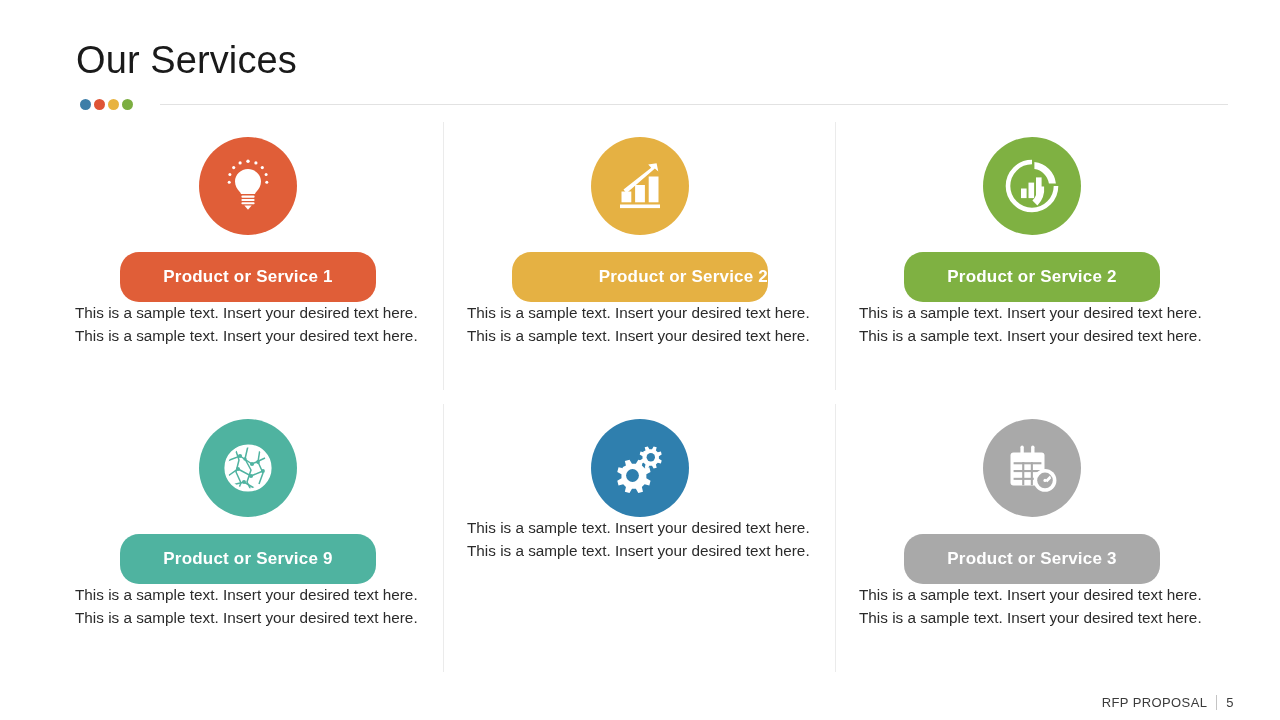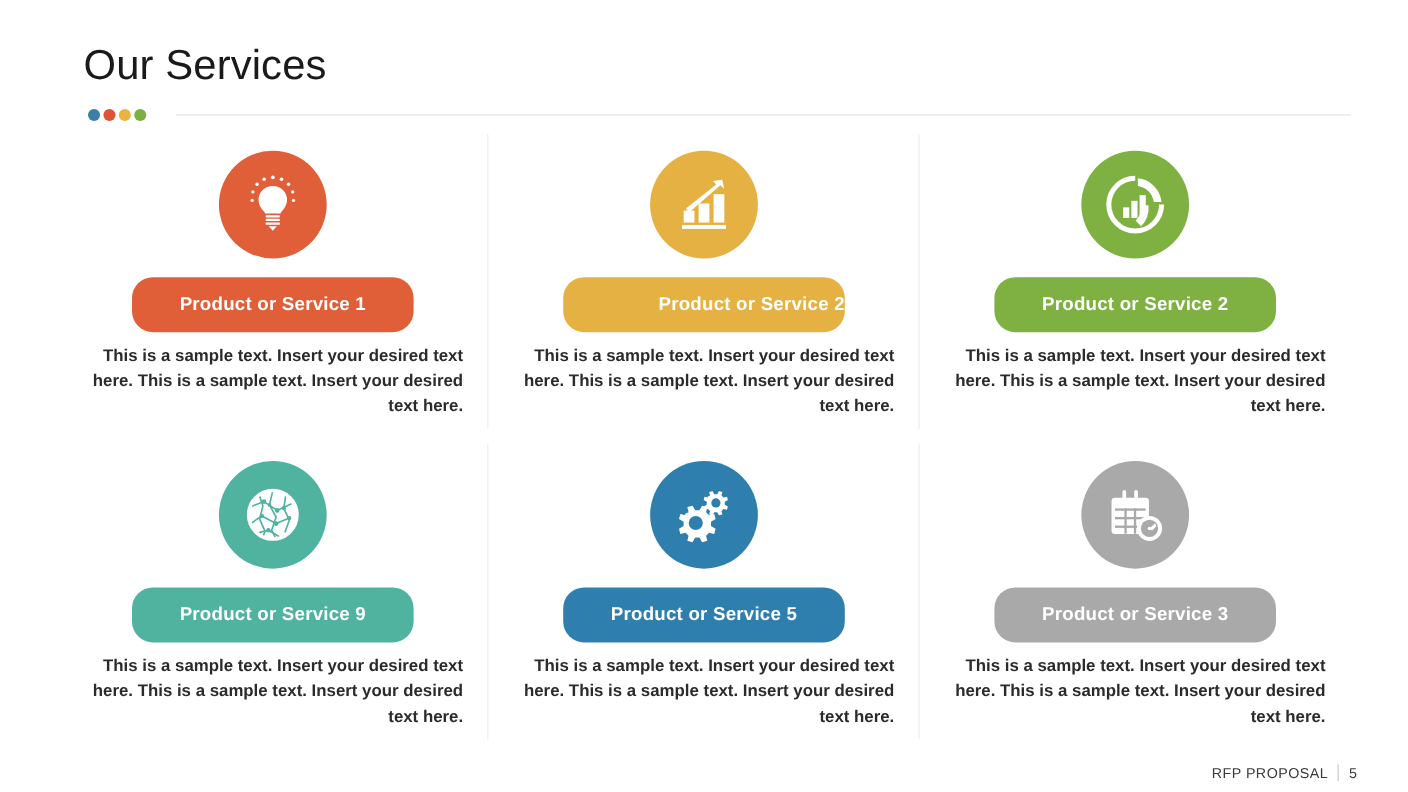--- a/index.html
+++ b/index.html
@@ -113,27 +113,25 @@
     justify-content: center;
     color: #ffffff;
     font-size: 17px;
     font-weight: bold;
     letter-spacing: 0.2px;
     box-sizing: border-box;
     white-space: nowrap;
   }
 
   .service-desc {
-    margin-top: 11px;
     width: 346px;
-    text-align: right;
+    text-align: left;
     font-size: 15.3px;
     line-height: 1.49;
     color: #2b2b2b;
-    font-weight: bold;
   }
 
   
   .slide-footer {
     position: absolute;
     right: 46px;
     bottom: 10px;
     display: flex;
     align-items: flex-start;
     gap: 9px;
@@ -271,23 +269,20 @@
         <g fill="#ffffff">
           <path d="M24.5 26.2 l3.4-1.6 -1.1-4.6 4.6-1.2 2.4 4.1 3.8 0 2.4-4.1 4.6 1.2 -1.1 4.6 2.7 2.7 4.6-1.1 1.2 4.6 -4.1 2.4 0 3.8 4.1 2.4 -1.2 4.6 -4.6-1.1 -2.7 2.7 1.1 4.6 -4.6 1.2 -2.4-4.1 -3.8 0 -2.4 4.1 -4.6-1.2 1.1-4.6 -2.7-2.7 -4.6 1.1 -1.2-4.6 4.1-2.4 0-3.8 -4.1-2.4 1.2-4.6 4.6 1.1z" transform="translate(-12.5,2.5) scale(1.02)"></path>
           <circle cx="22.5" cy="37.5" r="6.4" fill="#2f7fae"></circle>
         </g>
         <g fill="#ffffff">
           <path d="M36.2 9.5 l2.3-1.1 -.8-3.1 3.1-.8 1.6 2.8 2.6 0 1.6-2.8 3.1.8 -.8 3.1 1.9 1.9 3.1-.8 .8 3.1 -2.8 1.6 0 2.6 2.8 1.6 -.8 3.1 -3.1-.8 -1.9 1.9 .8 3.1 -3.1.8 -1.6-2.8 -2.6 0 -1.6 2.8 -3.1-.8 .8-3.1 -1.9-1.9 -3.1.8 -.8-3.1 2.8-1.6 0-2.6 -2.8-1.6 .8-3.1 3.1.8z" transform="translate(-3,4)"></path>
           <circle cx="40.8" cy="19.2" r="4.2" fill="#2f7fae"></circle>
         </g>
       </svg>
     </div>
-    <div class="service-pill" style="background: rgb(47, 127, 174);">
-      <span>Product or Service 5</span>
-    </div>
     <div class="service-desc">This is a sample text. Insert your desired text here. This is a sample text. Insert your desired text here.</div>
   </div>
 
   <div class="service-card col-3">
     <div class="icon-circle" style="background: rgb(169, 169, 169);">
       <svg width="60" height="60" viewBox="0 0 60 60">
         <g fill="#ffffff">
           <rect x="18.4" y="7.5" width="3.4" height="10.5" rx="1.7"></rect>
           <rect x="29.1" y="7.5" width="3.4" height="10.5" rx="1.7"></rect>
           <path d="M11.5 14.5 h28 a3 3 0 0 1 3 3 v27 a3 3 0 0 1 -3 3 h-28 a3 3 0 0 1 -3 -3 v-27 a3 3 0 0 1 3 -3 z"></path>

